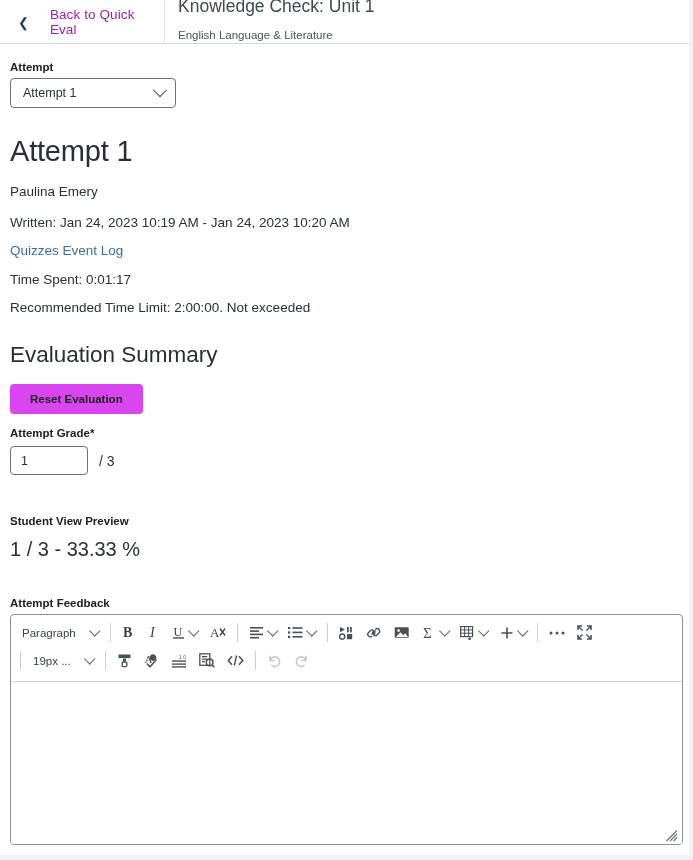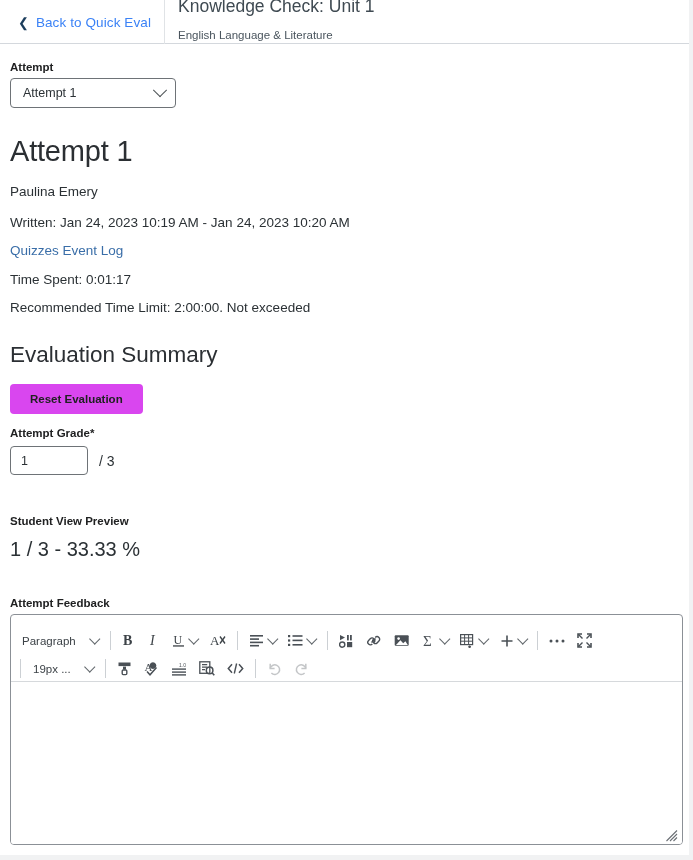--- a/index.html
+++ b/index.html
@@ -29,22 +29,23 @@
   }
   .chev-left {
     display: inline-block;
     font-size: 13px;
     color: #1b3d5c;
     margin-right: 7px;
     line-height: 1;
   }
   .back-label {
     font-size: 13.5px;
-    color: #3b82f6;
+    color: #a21caf;
     letter-spacing: .1px;
+    margin-left: 14px;
   }
   .title-cell {
     padding-left: 13px;
     padding-top: 0px;
     display: flex; flex-direction: column;
     justify-content: flex-start;
   }
   .doc-title {
     font-size: 17.5px;
     color: #3f4a52;
@@ -183,21 +184,21 @@
     position: relative;
     height: 231px;
     box-sizing: border-box;
     overflow: hidden;
   }
   .tb-row {
     display: flex; align-items: center;
     height: 29px;
     padding: 0 4px;
   }
-  .tb-row.r1 { margin-top: 11px; }
+  .tb-row.r1 { margin-top: 3px; }
   .tb-row.r2 { margin-top: -1px; }
   .tb-item {
     display: flex; align-items: center;
     height: 25px;
     padding: 0 6px;
     border-radius: 3px;
     cursor: pointer;
     color: #4a5056;
   }
   .tb-item.txt {

